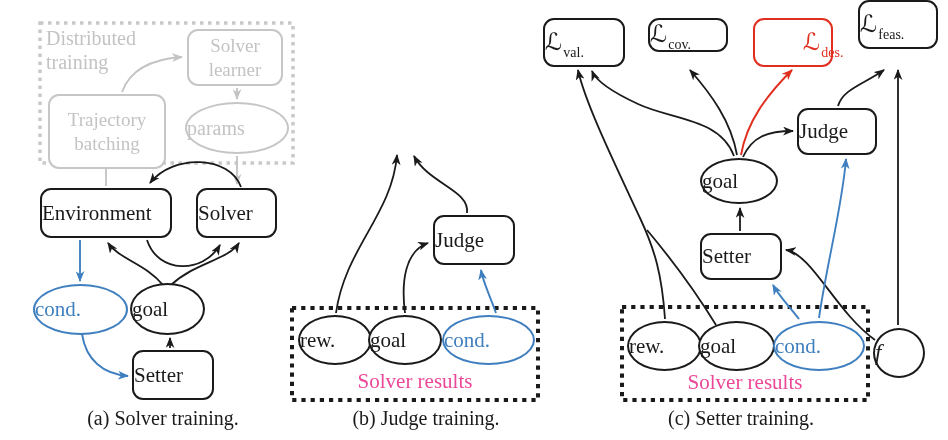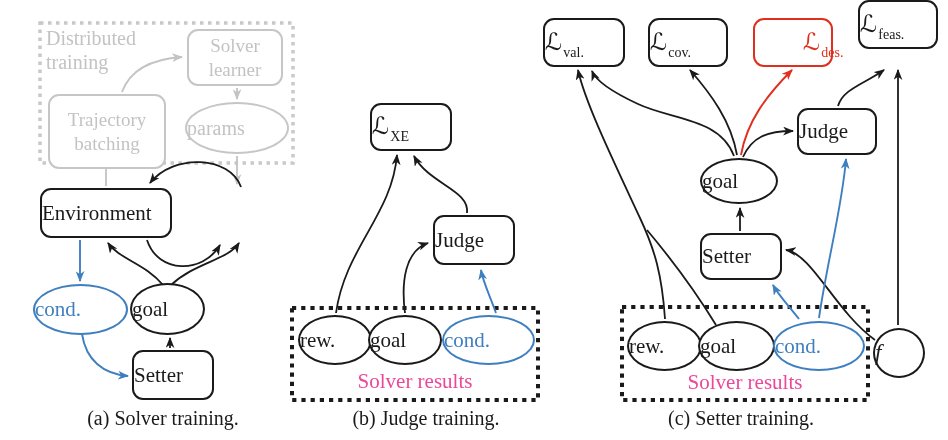--- a/index.html
+++ b/index.html
@@ -106,38 +106,38 @@
   </div>
 
   <div class="node" style="left:40px;top:188px;width:132px;height:50px;">
     <span>Environment</span>
   </div>
 
   <div class="node ellipse grayed" style="left:185px;top:102px;width:104px;height:52px;font-size:20px;">
     <span>params</span>
   </div>
 
+  <div class="node" style="left:196px;top:188px;width:81px;height:50px;">
+    <span>Solver</span>
+  </div>
 
   <div class="node ellipse bluenode" style="left:33px;top:284px;width:95px;height:51px;">
     <span>cond.</span>
   </div>
 
   <div class="node ellipse" style="left:130px;top:283px;width:75px;height:52px;">
     <span>goal</span>
   </div>
 
   <div class="node" style="left:132px;top:350px;width:82px;height:50px;">
     <span>Setter</span>
   </div>
 
   <div class="caption" style="left:163px;">(a) Solver training.</div>
 
-  <div class="node loss" style="left:370px;top:103px;width:82px;height:48px;">
-    <span><span class="scriptL">ℒ</span><sub>XE</sub></span>
-  </div>
 
   <div class="node" style="left:433px;top:215px;width:82px;height:50px;">
     <span>Judge</span>
   </div>
 
   <div class="node ellipse" style="left:298px;top:315px;width:74px;height:50px;">
     <span>rew.</span>
   </div>
 
   <div class="node ellipse" style="left:368px;top:315px;width:74px;height:50px;">
@@ -149,21 +149,21 @@
   </div>
 
   <div class="boxlabel" style="left:415px;top:369px;">Solver results</div>
 
   <div class="caption" style="left:418px;margin-left:8px;">(b) Judge training.</div>
 
   <div class="node loss" style="left:543px;top:18px;width:82px;height:49px;">
     <span><span class="scriptL">ℒ</span><sub>val.</sub></span>
   </div>
 
-  <div class="node loss" style="left:648px;top:18px;width:80px;height:49px;">
+  <div class="node loss" style="left:648px;top:18px;width:80px;height:34px;">
     <span><span class="scriptL">ℒ</span><sub>cov.</sub></span>
   </div>
 
   <div class="node loss rednode" style="left:753px;top:18px;width:80px;height:49px;padding-left:48px;">
     <span><span class="scriptL">ℒ</span><sub>des.</sub></span>
   </div>
 
   <div class="node loss" style="left:858px;top:0;width:80px;height:49px;">
     <span><span class="scriptL">ℒ</span><sub>feas.</sub></span>
   </div>

